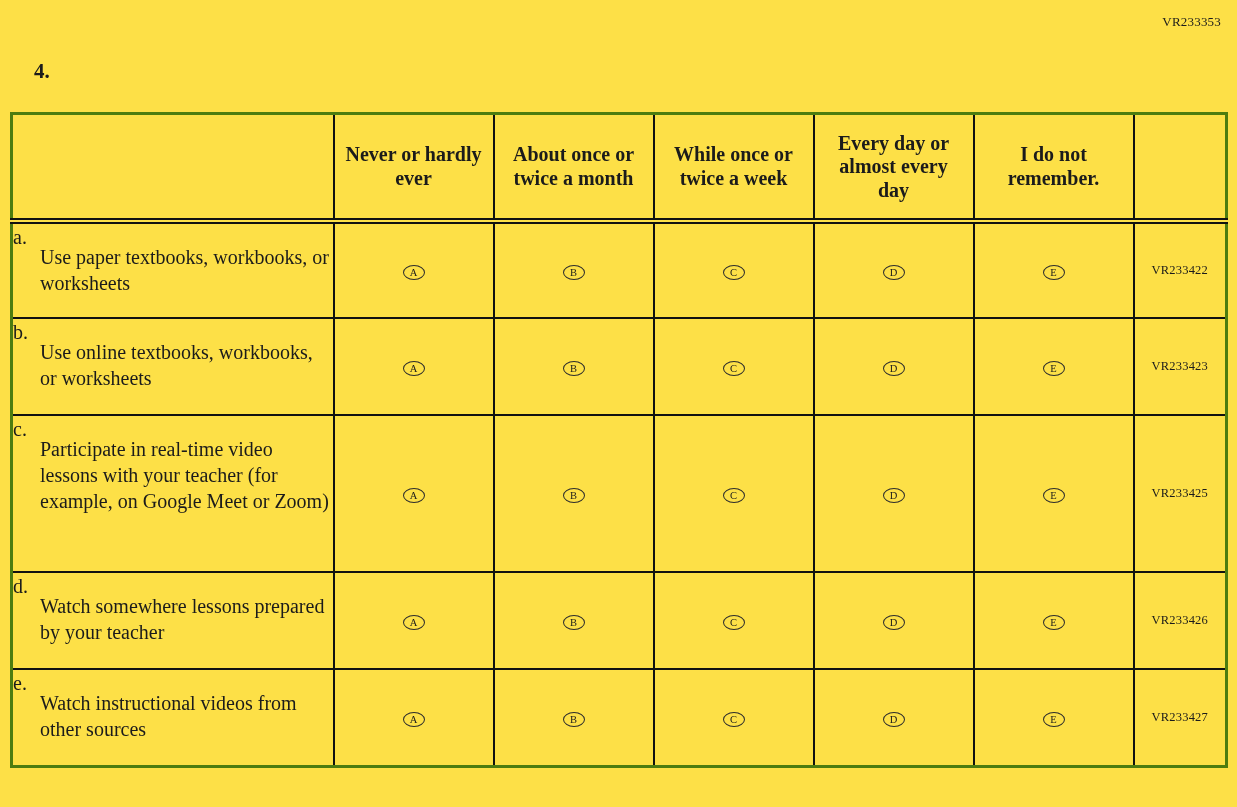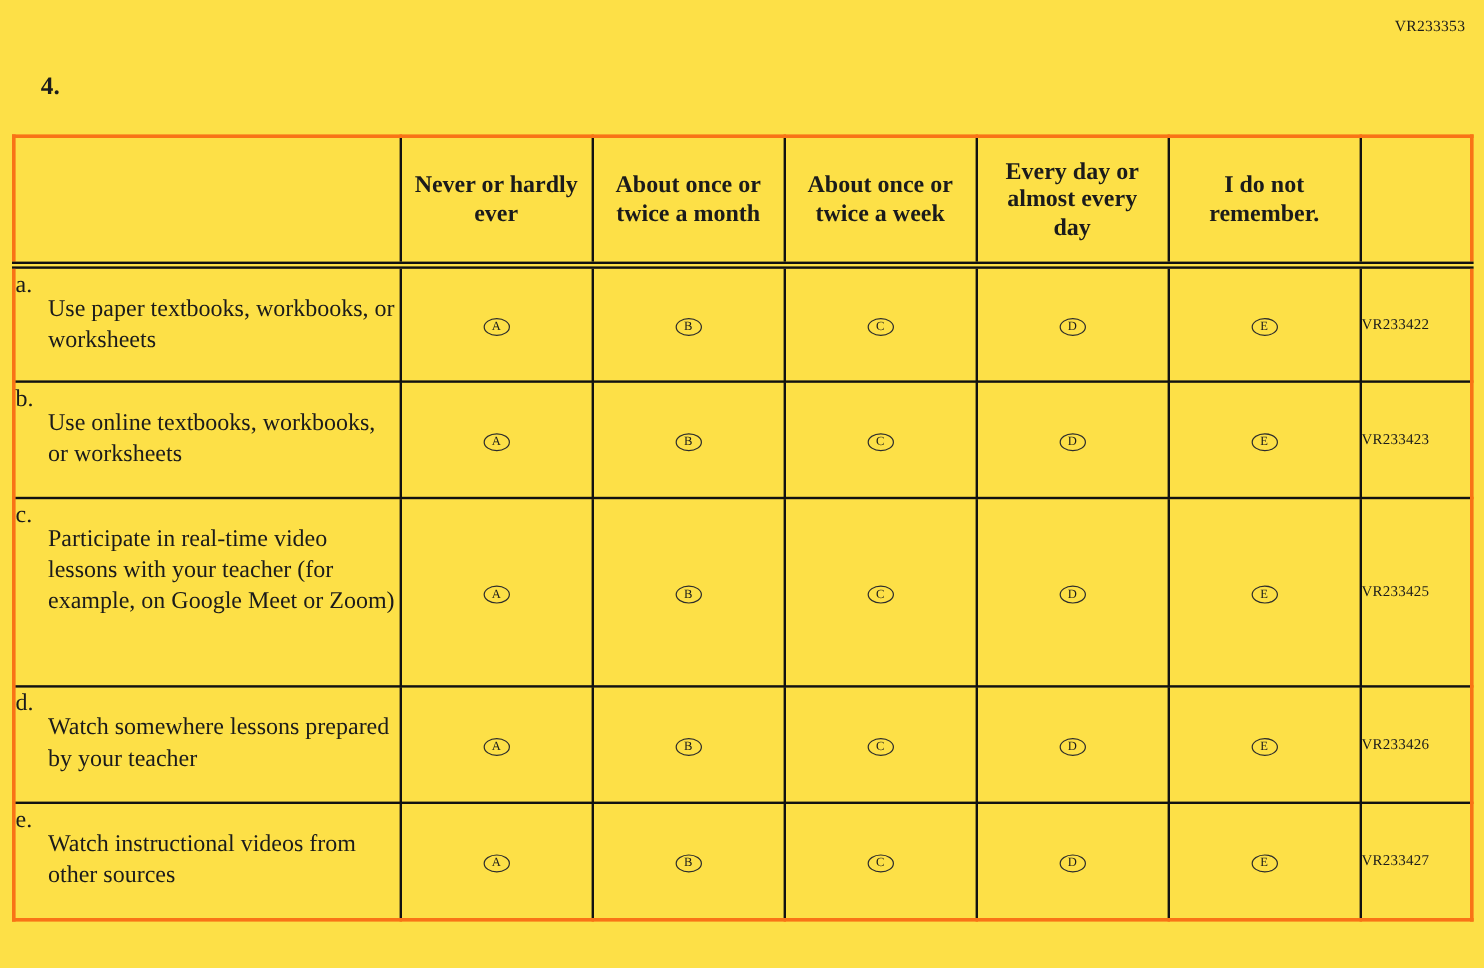--- a/index.html
+++ b/index.html
@@ -40,21 +40,21 @@
     line-height: 1.45;
     max-width: 1020px;
   }
   .qtext b { font-weight: bold; }
 
   table.survey {
     border-collapse: collapse;
     table-layout: fixed;
     margin: 26px 0 0 10px;
     width: 1218px;
-    border: 3px solid #f97316;
+    border: 3px solid #4d7c0f;
   }
   col.c-stub { width: 322px; }
   col.c-opt  { width: 160px; }
   col.c-code { width: 93px; }
 
   table.survey th, table.survey td {
     border: 2px solid #111111;
     padding: 0;
   }
   table.survey thead th {
@@ -97,20 +97,21 @@
     height: 15px;
     line-height: 13px;
     border: 1px solid #2c2c2c;
     border-radius: 50%;
     font-size: 10.5px;
     text-align: center;
     color: #1b1b1b;
     cursor: pointer;
   }
   td.code {
+    text-align: center;
     vertical-align: middle;
     font-size: 12.5px;
     letter-spacing: 0.2px;
     padding: 0 2px;
   }
 </style>
 </head>
 <body>
 
 <div class="page">
@@ -129,21 +130,21 @@
         <col class="c-opt">
         <col class="c-opt">
         <col class="c-opt">
         <col class="c-code">
     </colgroup>
     <thead>
       <tr>
         <th></th>
         <th>Never or hardly ever</th>
         <th>About once or twice a month</th>
-        <th>About once or twice a week</th>
+        <th>While once or twice a week</th>
         <th>Every day or almost every day</th>
         <th>I do not remember.</th>
         <th></th>
       </tr>
     </thead>
     <tbody>
 
       <tr class="row">
         <td class="item">
           <div class="item-flex">

